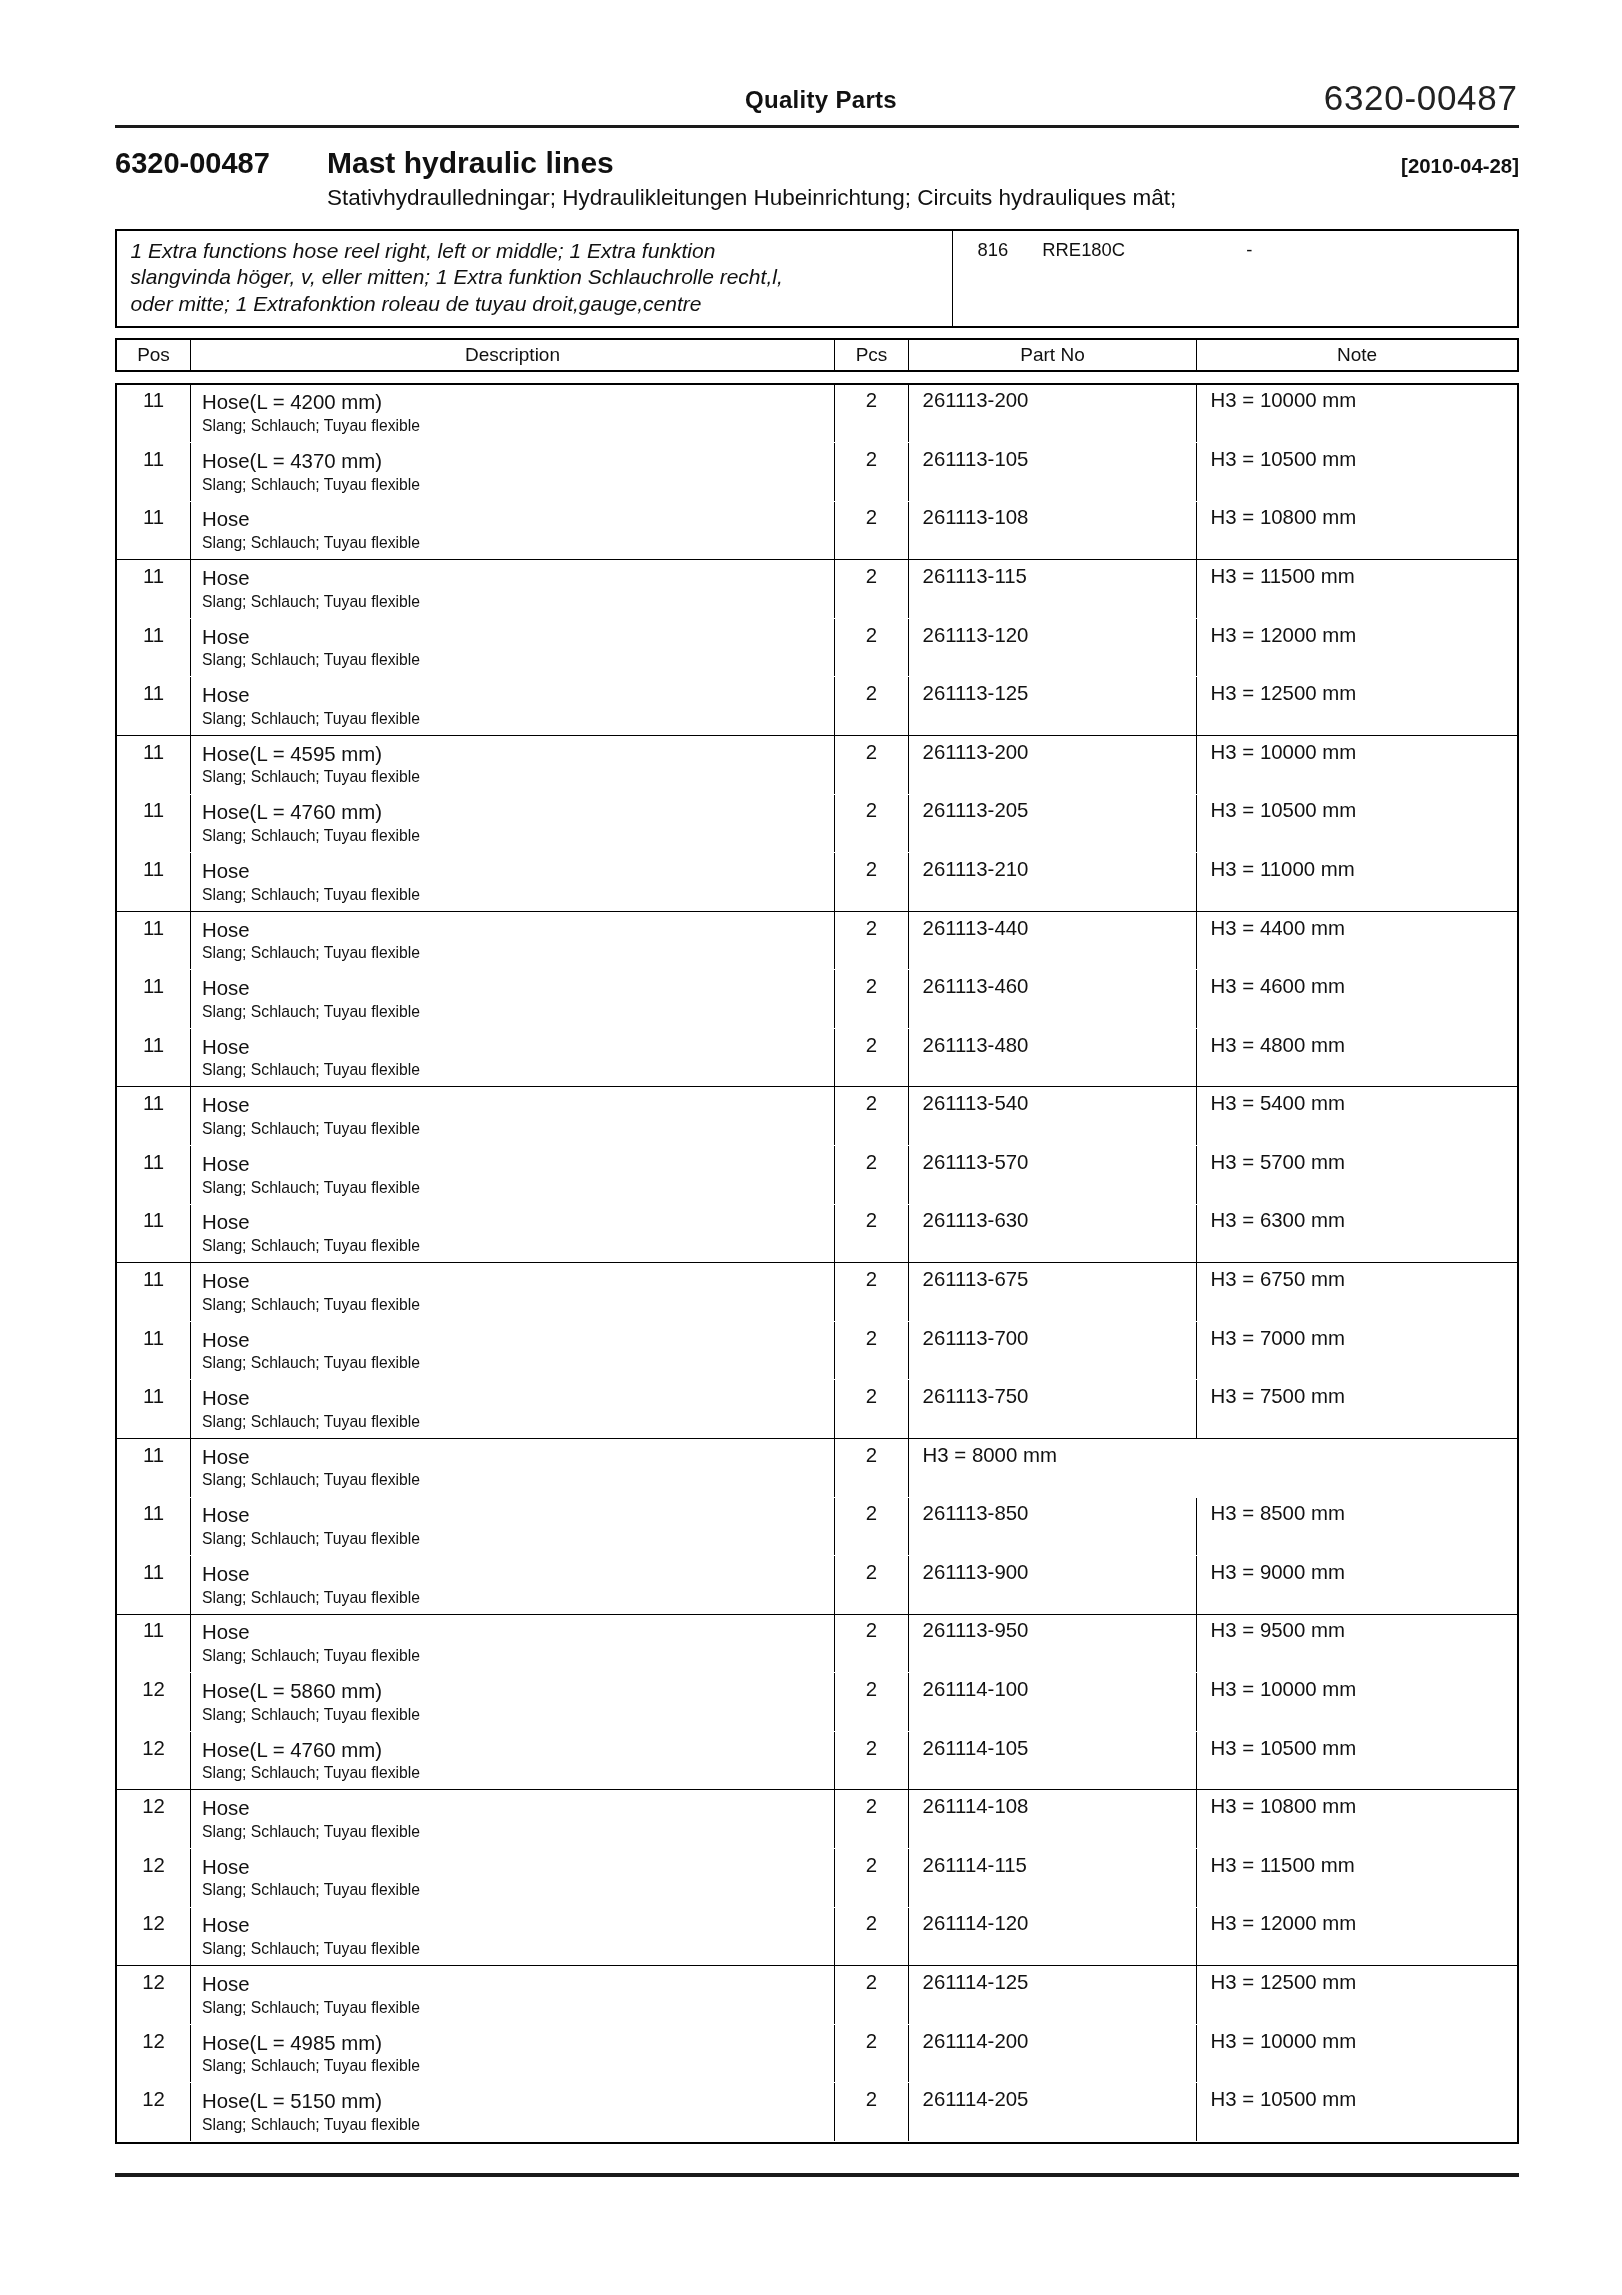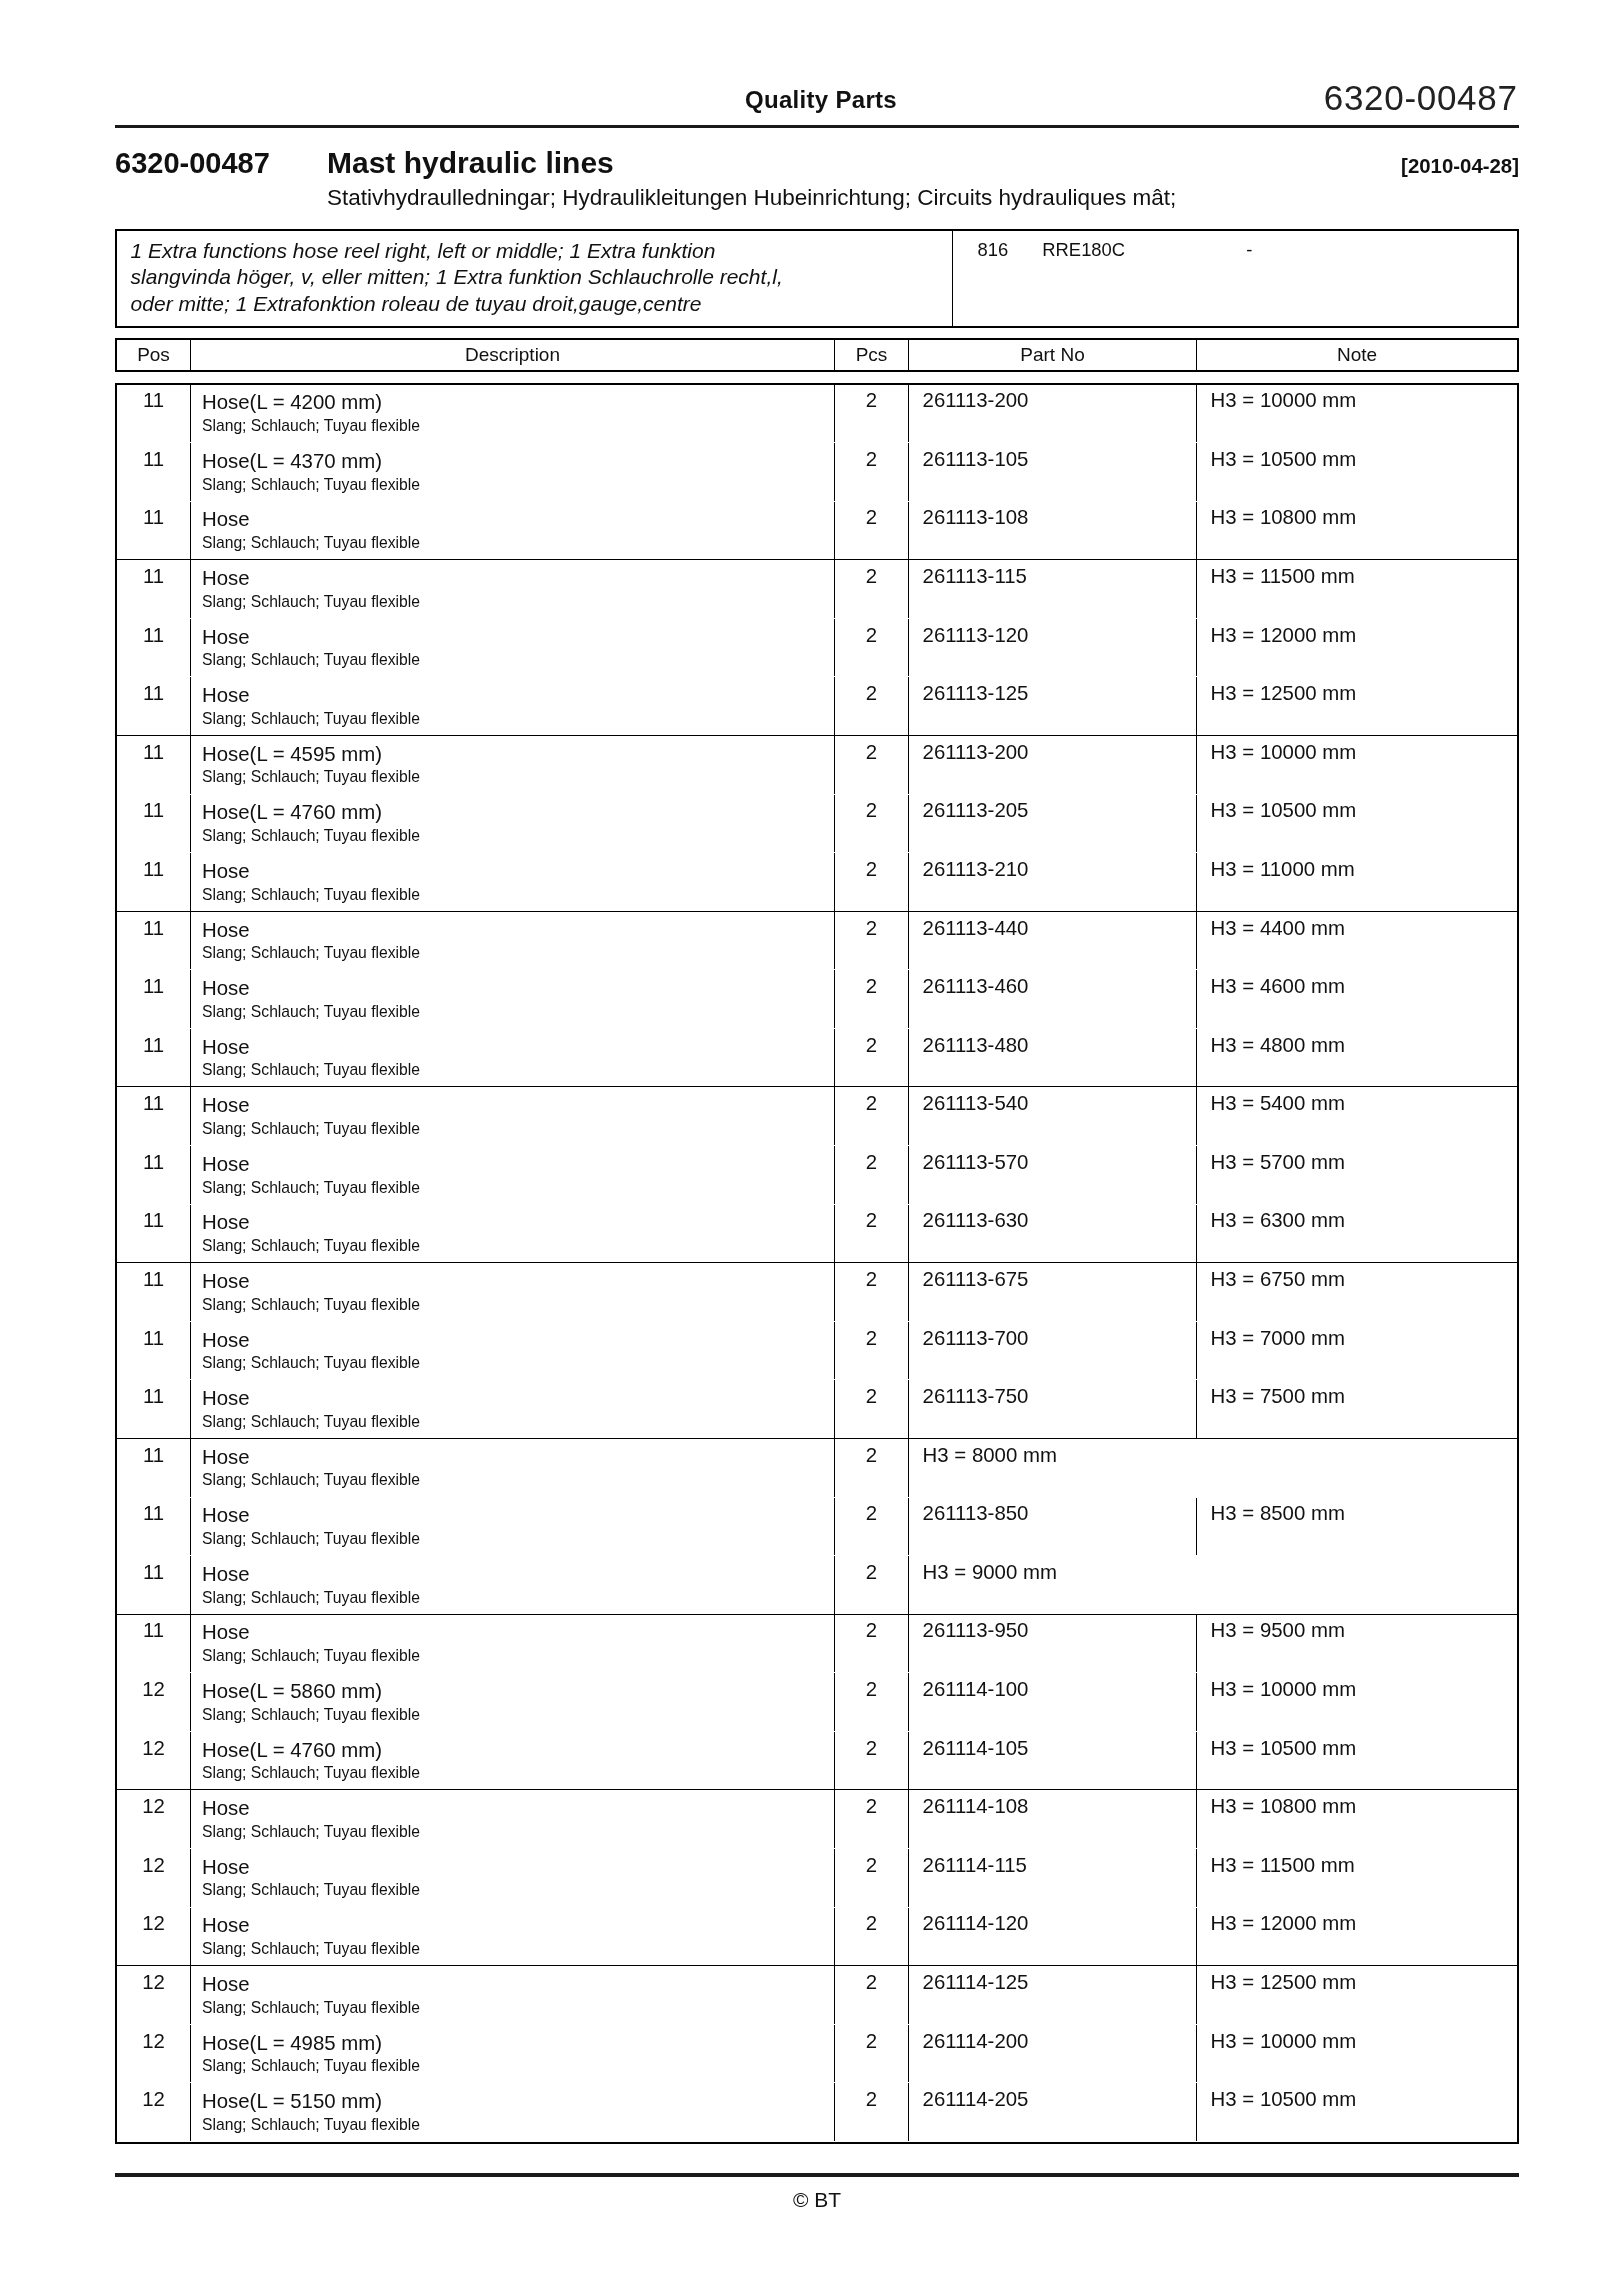--- a/index.html
+++ b/index.html
@@ -299,20 +299,21 @@
       <div class="c-part">261113-850</div>
       <div class="c-note">H3 = 8500 mm</div>
     </div>
       <div class="trow grid-cols group-end">
       <div class="c-pos">11</div>
       <div class="c-desc">
         <div class="main">Hose</div>
         <div class="sub">Slang; Schlauch; Tuyau flexible</div>
       </div>
       <div class="c-pcs">2</div>
+      <div class="c-part">261113-900</div>
       <div class="c-note">H3 = 9000 mm</div>
     </div>
       <div class="trow grid-cols">
       <div class="c-pos">11</div>
       <div class="c-desc">
         <div class="main">Hose</div>
         <div class="sub">Slang; Schlauch; Tuyau flexible</div>
       </div>
       <div class="c-pcs">2</div>
       <div class="c-part">261113-950</div>
@@ -394,16 +395,15 @@
         <div class="main">Hose(L = 5150 mm)</div>
         <div class="sub">Slang; Schlauch; Tuyau flexible</div>
       </div>
       <div class="c-pcs">2</div>
       <div class="c-part">261114-205</div>
       <div class="c-note">H3 = 10500 mm</div>
     </div>
     </div>
 
   <div class="footer-rule"></div>
-  <div class="copyright">© BT</div>
 
 </div>
 
 
 </body></html>

